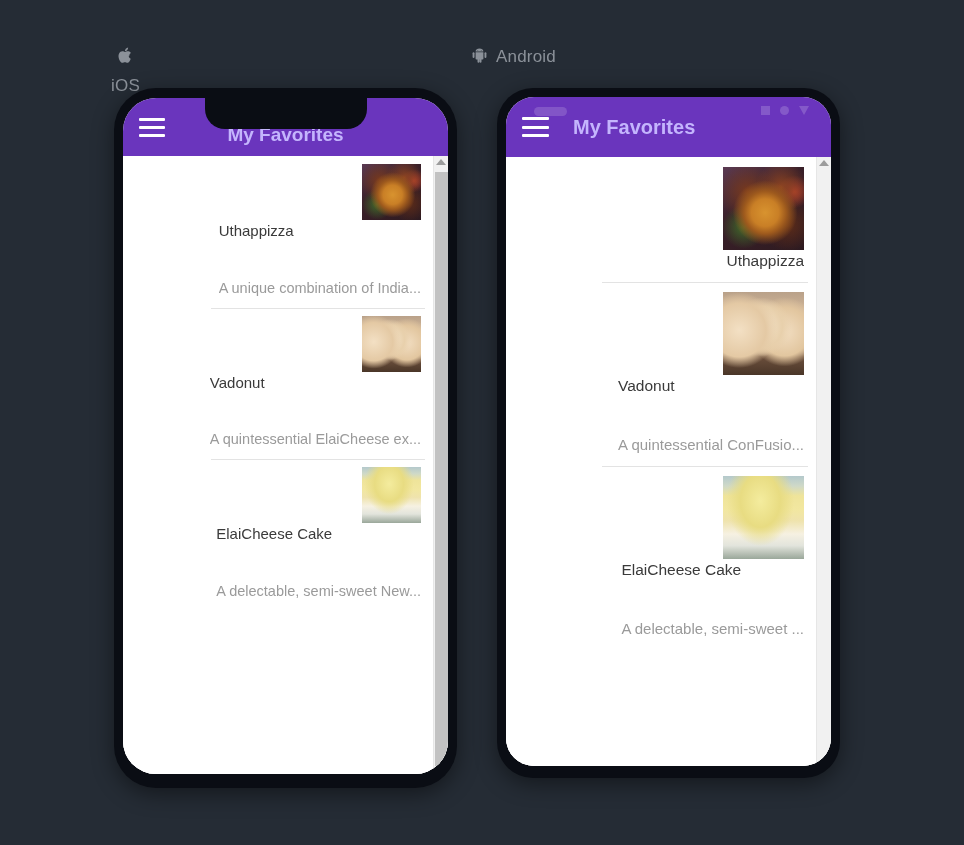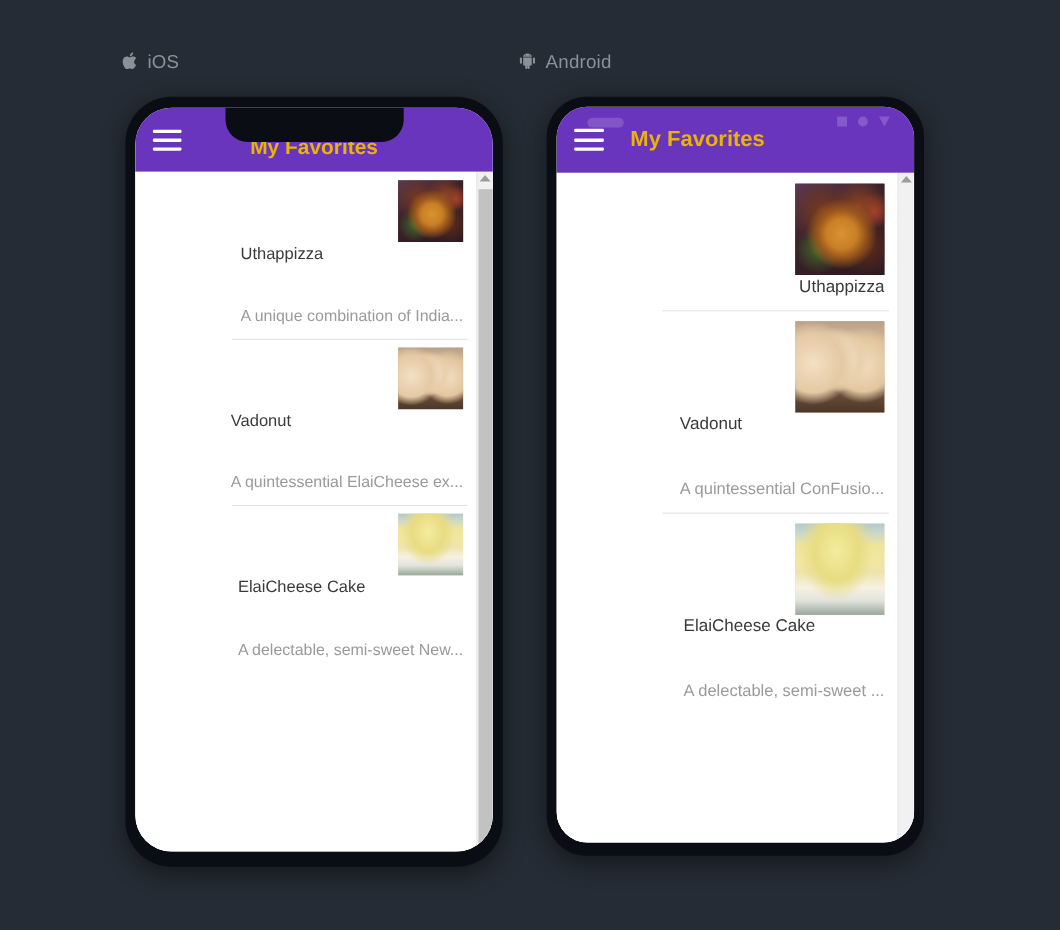--- a/index.html
+++ b/index.html
@@ -22,21 +22,21 @@
     color: #8b9199;
     font-size: 17px;
     letter-spacing: .2px;
   }
   .platform-label .glyph {
     font-size: 17px;
     line-height: 1;
     color: #8b9199;
     display: inline-block;
   }
-  #label-ios { left: 111px; top: 47px; }
+  #label-ios { left: 111px; top: 47px; flex-direction: column; }
   #label-android { left: 472px; top: 47px; }
 
   
   .device {
     position: absolute;
     background: #0a0d14;
     box-shadow: 0 6px 22px rgba(0,0,0,.45);
   }
   .device-ios {
     left: 114px; top: 88px;
@@ -85,21 +85,21 @@
   .hamburger span {
     display: block;
     height: 3px;
     width: 100%;
     background: #ffffff;
     border-radius: 1px;
   }
   .appbar-android .hamburger { width: 27px; height: 20px; }
 
   .appbar-title {
-    color: #eab308;
+    color: #c4b5fd;
     white-space: nowrap;
   }
   .title-ios {
     position: absolute;
     left: 0; right: 0;
     text-align: center;
     font-size: 19px;
     font-weight: bold;
     top: 26px;
   }

